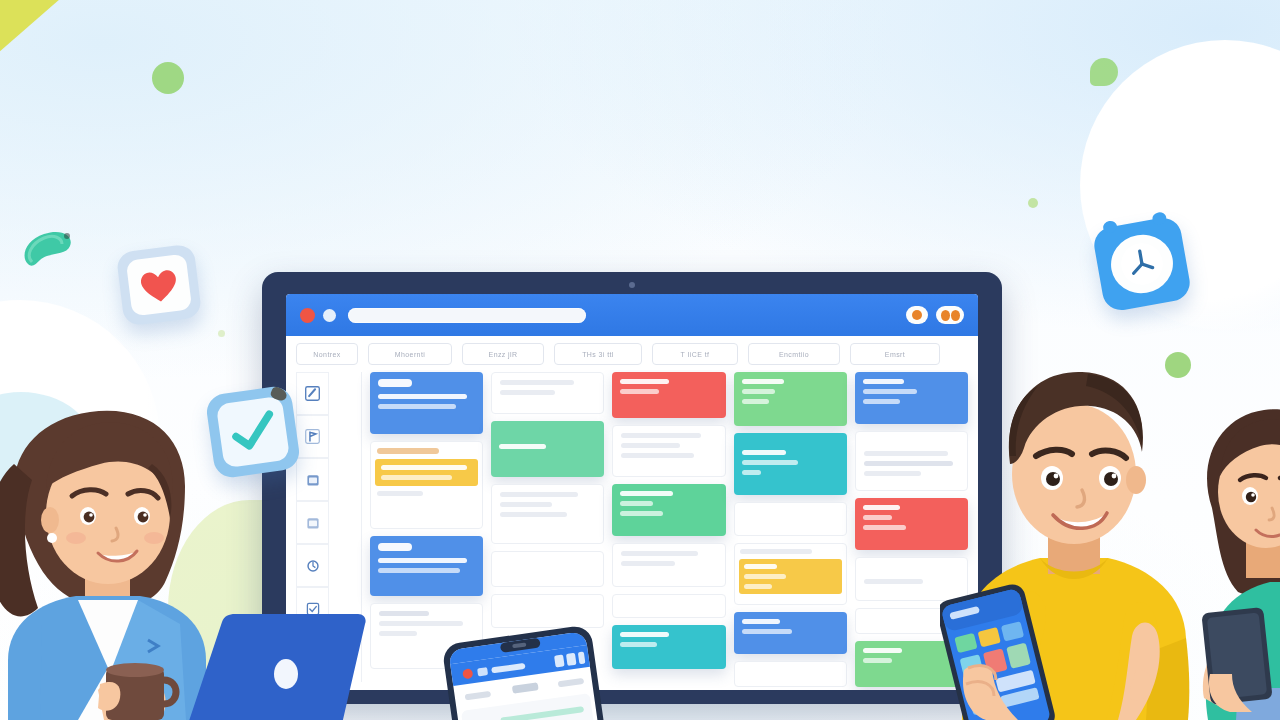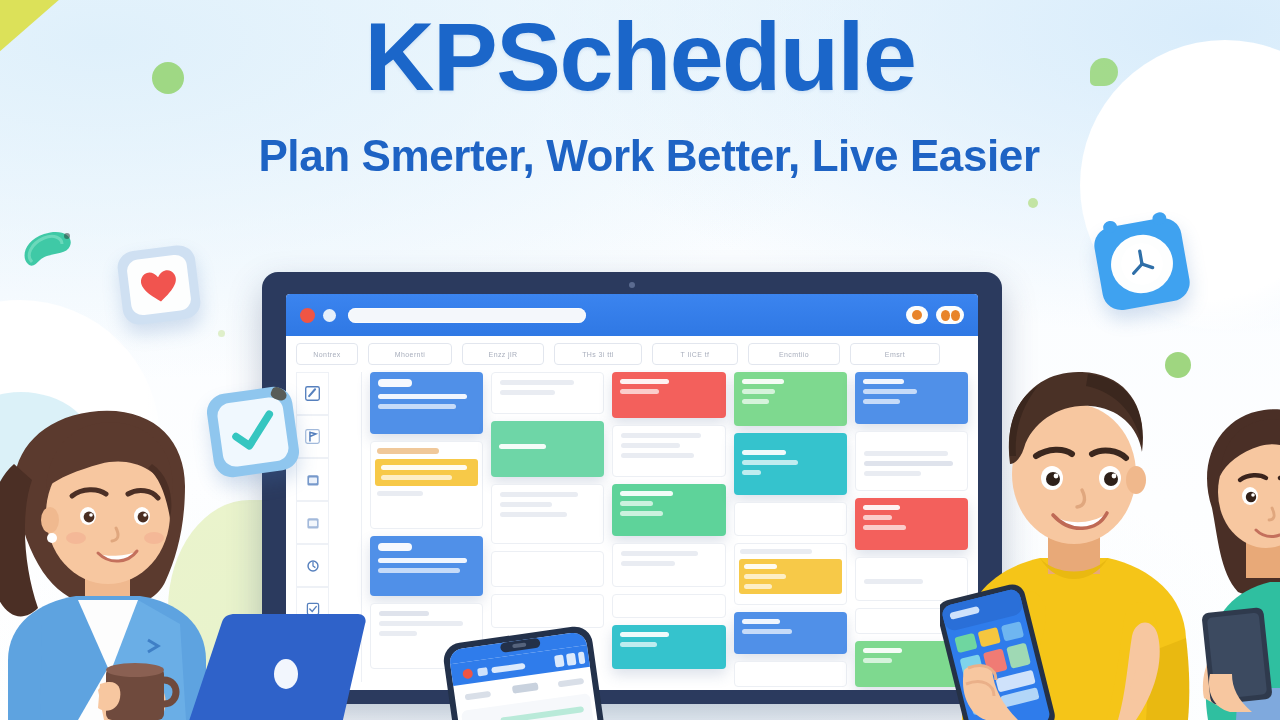--- a/index.html
+++ b/index.html
@@ -153,24 +153,20 @@
   <div class="blob" style="left:1165px;top:352px;width:26px;height:26px;background:#8ecf6a;opacity:.85;"></div>
   <div class="blob" style="left:1028px;top:198px;width:10px;height:10px;background:#b8e08c;opacity:.8;"></div>
   <div class="blob" style="left:1104px;top:236px;width:9px;height:9px;background:#cfe7aa;opacity:.75;"></div>
   <div class="blob" style="left:124px;top:278px;width:9px;height:9px;background:#cfe7aa;opacity:.7;"></div>
   <div class="blob" style="left:218px;top:330px;width:7px;height:7px;background:#d4e9b4;opacity:.7;"></div>
   <div class="blob" style="left:-54px;top:392px;width:150px;height:120px;background:#b8e4f2;opacity:.5;"></div>
   <div class="blob" style="left:168px;top:500px;width:150px;height:200px;background:#d7ea9a;opacity:.5;
               border-radius:60% 40% 50% 50%;"></div>
   <div class="blob" style="left:1062px;top:478px;width:8px;height:8px;background:#cfe7aa;opacity:.8;"></div>
 
-  <div class="headline">
-    <div class="title">KPSchedule</div>
-    <div class="tagline">Plan Smerter, Work Better, Live Easier</div>
-  </div>
 
   <div class="art" style="left:18px;top:222px;width:60px;height:50px;">
     <svg viewBox="0 0 60 50" width="60" height="50">
       <path d="M10 42 C2 34 8 18 26 12 C44 6 56 14 52 24 C48 34 30 30 22 38 C18 42 14 46 10 42 Z" fill="#3fc9a6"></path>
       <path d="M14 40 C8 34 12 22 26 16 C36 12 44 16 44 22" fill="none" stroke="#7fe0c5" stroke-width="3" opacity=".7"></path>
       <circle cx="49" cy="14" r="3" fill="#2a3f3a" opacity=".55"></circle>
     </svg>
   </div>
 
   <div class="badge" style="left:120px;top:248px;width:78px;height:74px;background:#cfe0f2;transform:rotate(-7deg);">

